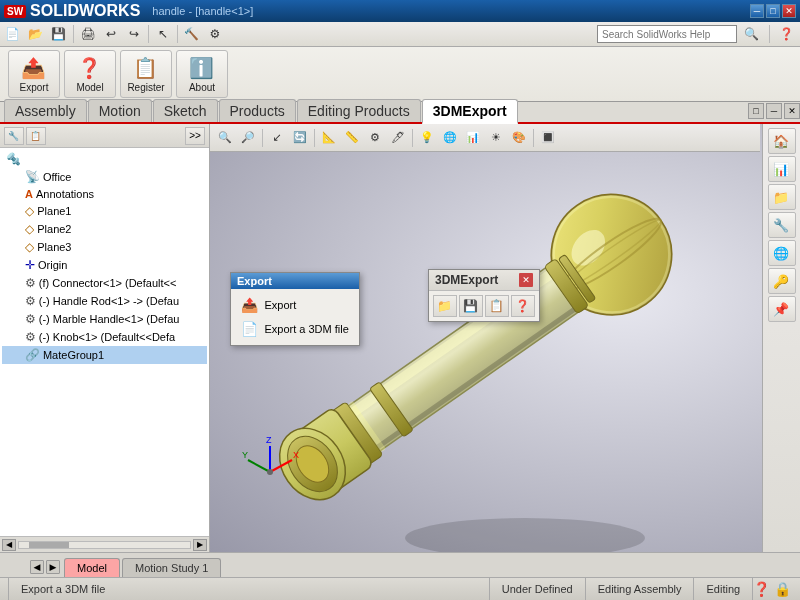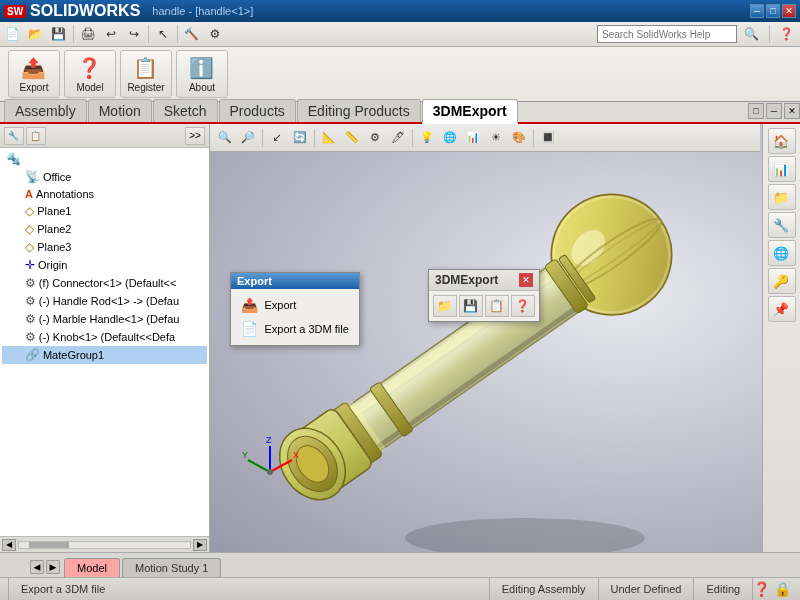--- a/index.html
+++ b/index.html
@@ -416,24 +416,24 @@
   </div>
   <div class="btab active">Model</div>
   <div class="btab">Motion Study 1</div>
 </div>
 
 <div id="statusbar">
   <div class="status-item flexible">
     <span>Export a 3DM file</span>
   </div>
   <div class="status-item">
+    <span>Under Defined</span>
+  </div>
+  <div class="status-item">
     <span>Editing Assembly</span>
-  </div>
-  <div class="status-item">
-    <span>Under Defined</span>
   </div>
   <div class="status-item">
     <span>Editing</span>
   </div>
   <div id="statusbar-icons">
     <span style="cursor:pointer;font-size:14px;">❓</span>
     <span style="cursor:pointer;font-size:14px;">🔒</span>
   </div>
 </div>
 

